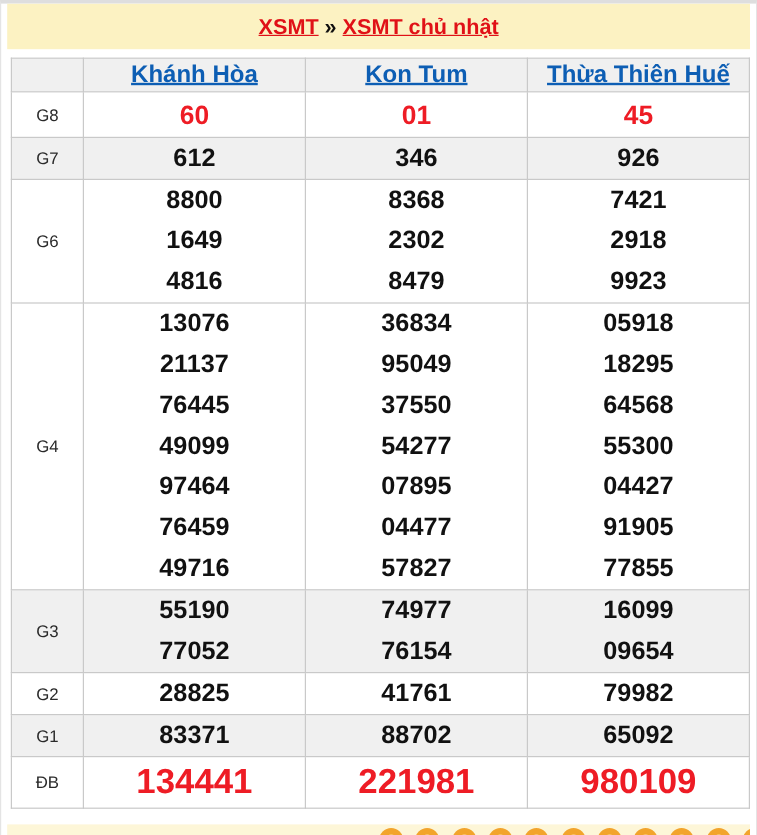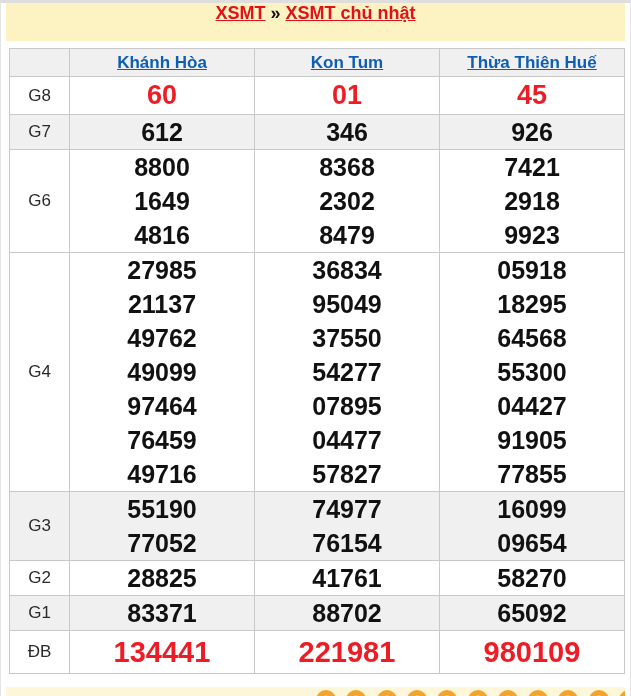--- a/index.html
+++ b/index.html
@@ -18,54 +18,54 @@
   body{font-family:"Liberation Sans","DejaVu Sans",sans-serif;}
   .page{
     position:relative;width:631px;height:696px;overflow:hidden;
     background:#ffffff;
     border-top:3px solid #dedede;
     border-left:1px solid #e4e4e4;
     border-right:1px solid #e4e4e4;
   }
   .title-band{
     margin:0 5px;height:38px;background:var(--band-yellow);
-    display:flex;justify-content:center;
+    display:flex;align-items:center;justify-content:center;
     font-size:18px;font-weight:bold;color:#101010;white-space:pre;
   }
   .title-band a{cursor:pointer;}
   .title-link{color:var(--title-red);text-decoration:underline;}
   .title-sep,.title-date{color:#101010;text-decoration:none;}
   table.results{
     border-collapse:collapse;table-layout:fixed;
     width:615px;margin:7px 8px 0 8px;background:#ffffff;
   }
   table.results td,table.results th{
     border:1px solid var(--border-gray);
     text-align:center;vertical-align:middle;overflow:hidden;
   }
   thead th{
     height:28px;background:var(--shade-gray);
-    font-size:17px;font-weight:bold;
+    font-size:20px;font-weight:bold;
   }
   thead th a{
     color:var(--link-blue);text-decoration:underline;cursor:pointer;
   }
   col.c-label{width:60px;}
   col.c-data{width:185px;}
   td.rlabel{
-    font-size:17px;font-weight:normal;color:#2a2a2a;background:transparent;
+    font-size:14px;font-weight:normal;color:#2a2a2a;background:transparent;
   }
   td.vals{padding:0;}
   tr.shade{background:var(--shade-gray);}
   tr.plain{background:#ffffff;}
   .num{
     font-weight:bold;color:var(--text-black);
-    font-size:25px;line-height:34px;white-space:nowrap;
-  }
-  tr.red .num{color:var(--red-accent);font-size:27px;line-height:37px;}
+    font-size:21px;line-height:34px;white-space:nowrap;
+  }
+  tr.red .num{color:var(--red-accent);font-size:22px;line-height:37px;}
   tr.jackpot .num{color:var(--red-accent);font-size:29px;line-height:42px;}
   .bottom-strip{
     position:absolute;left:5px;right:5px;bottom:0;height:9px;
     background:var(--strip-yellow);overflow:hidden;
   }
   .ball{
     position:absolute;top:3px;width:20px;height:20px;border-radius:50%;
     background:radial-gradient(circle at 50% 55%, #ffe9b0 0 34%, var(--ball-orange) 40%);
   }
 </style>
@@ -132,23 +132,23 @@
           </td>
           <td class="vals">
             <div class="num">7421</div>
             <div class="num">2918</div>
             <div class="num">9923</div>
           </td>
         </tr>
         <tr class="plain">
           <td class="rlabel">G4</td>
           <td class="vals">
-            <div class="num">27985</div>
+            <div class="num">13076</div>
             <div class="num">21137</div>
-            <div class="num">49762</div>
+            <div class="num">76445</div>
             <div class="num">49099</div>
             <div class="num">97464</div>
             <div class="num">76459</div>
             <div class="num">49716</div>
           </td>
           <td class="vals">
             <div class="num">36834</div>
             <div class="num">95049</div>
             <div class="num">37550</div>
             <div class="num">54277</div>
@@ -183,21 +183,21 @@
         </tr>
         <tr class="plain">
           <td class="rlabel">G2</td>
           <td class="vals">
             <div class="num">28825</div>
           </td>
           <td class="vals">
             <div class="num">41761</div>
           </td>
           <td class="vals">
-            <div class="num">58270</div>
+            <div class="num">79982</div>
           </td>
         </tr>
         <tr class="shade">
           <td class="rlabel">G1</td>
           <td class="vals">
             <div class="num">83371</div>
           </td>
           <td class="vals">
             <div class="num">88702</div>
           </td>

